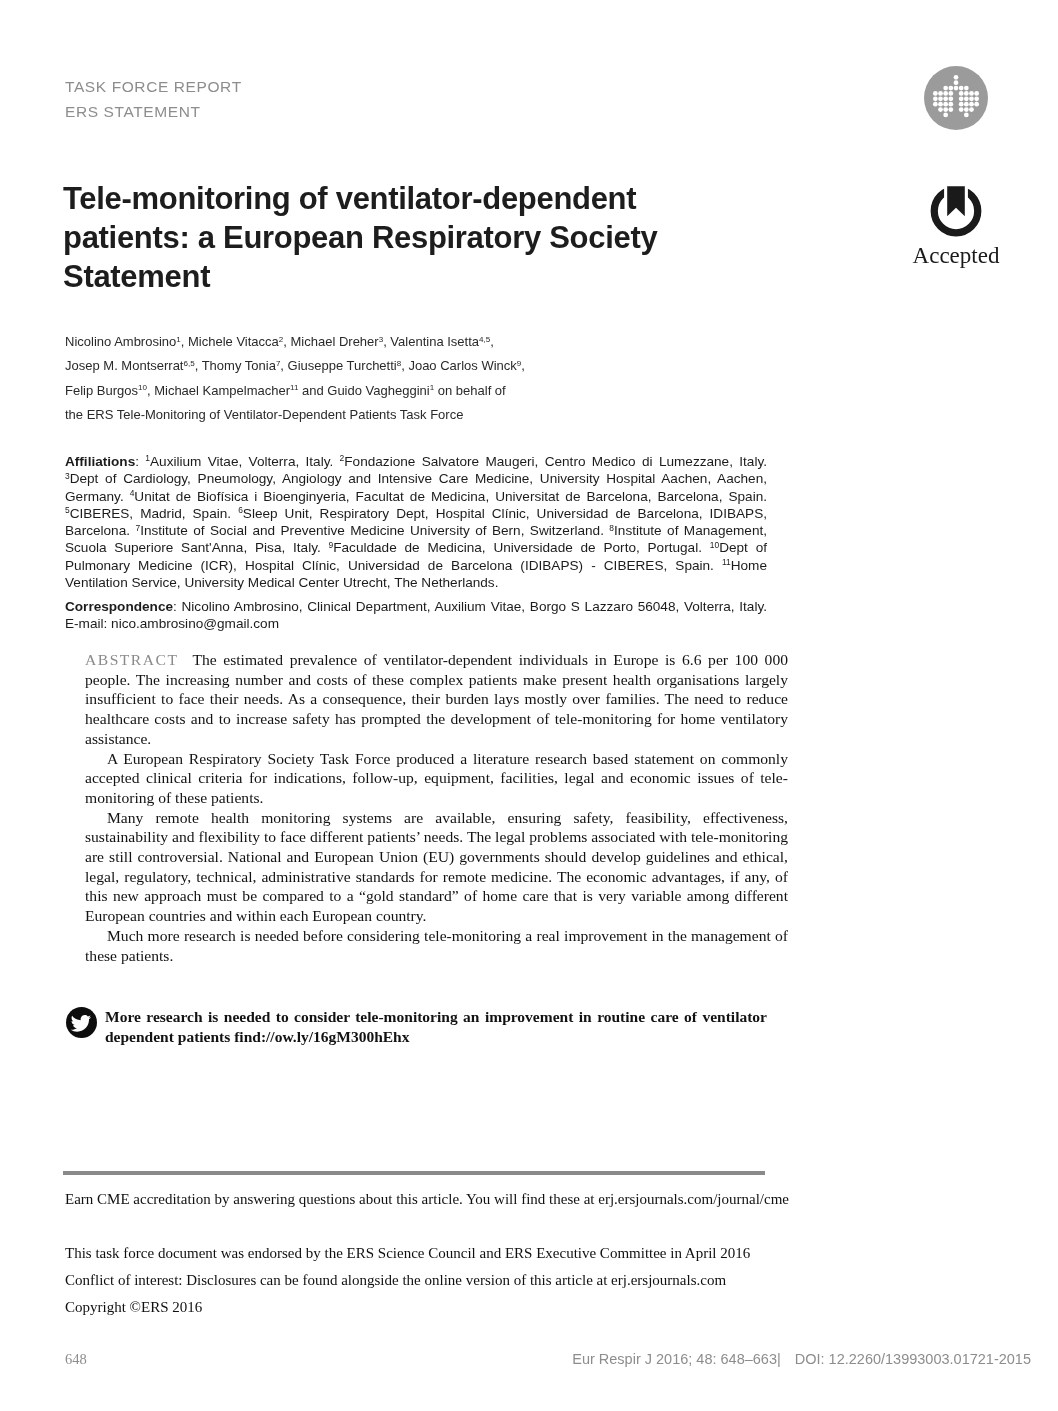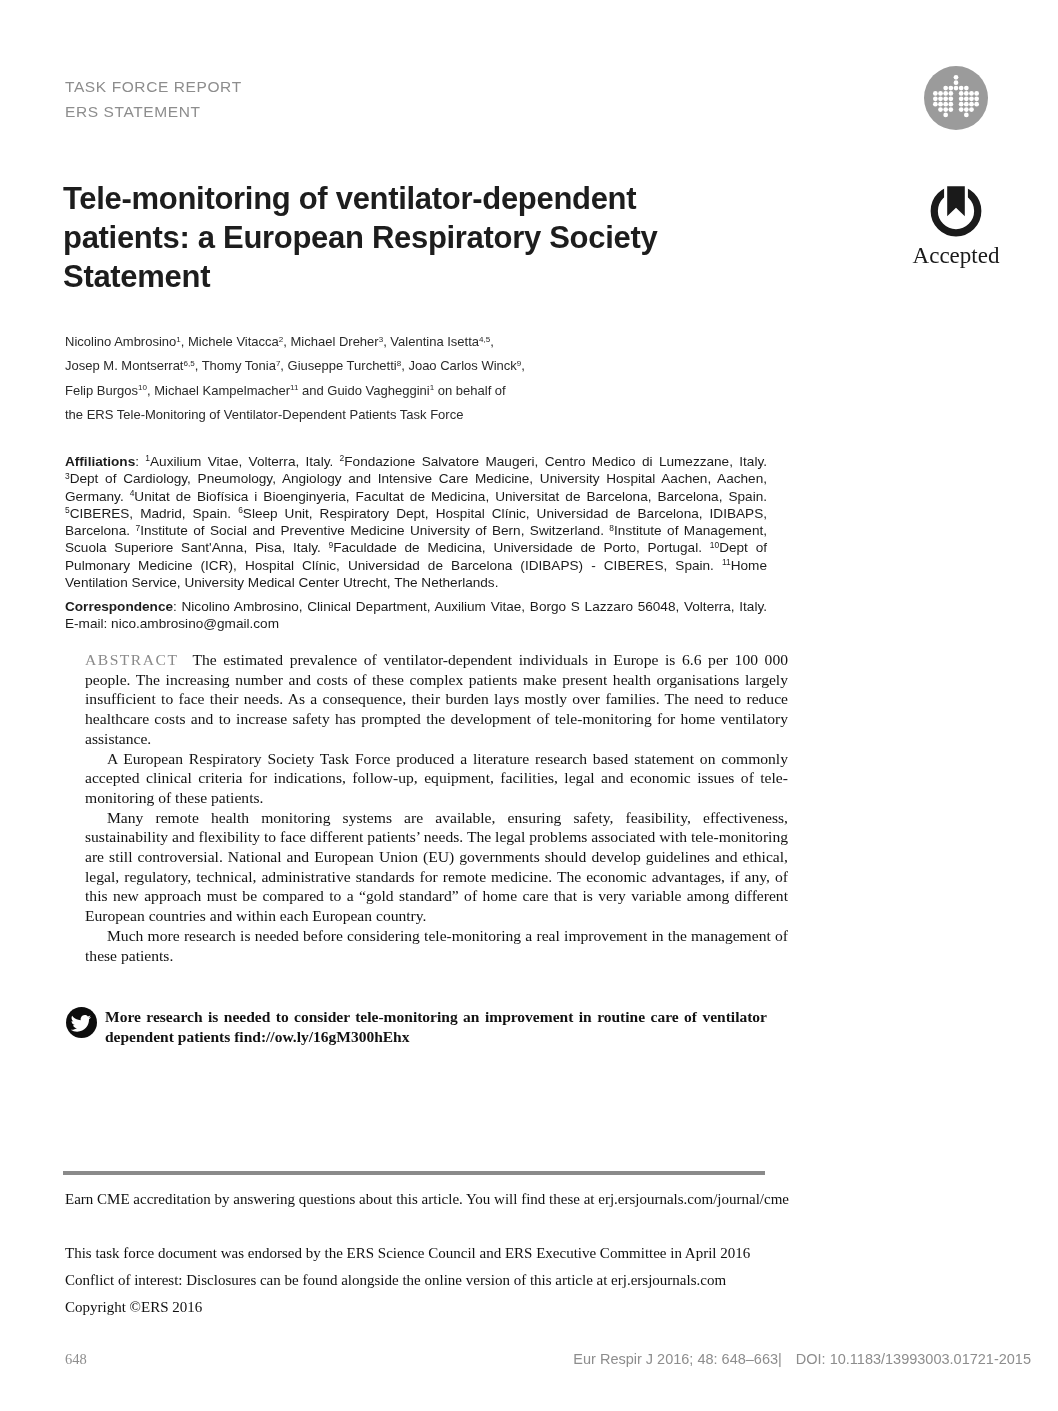--- a/index.html
+++ b/index.html
@@ -144,16 +144,16 @@
 
   <div class="abs rule"></div>
 
   <div class="abs meta-line" style="top:1191px">Earn CME accreditation by answering questions about this article. You will find these at erj.ersjournals.com/journal/cme</div>
   <div class="abs meta-line" style="top:1245px">This task force document was endorsed by the ERS Science Council and ERS Executive Committee in April 2016</div>
   <div class="abs meta-line" style="top:1272px">Conflict of interest: Disclosures can be found alongside the online version of this article at erj.ersjournals.com</div>
   <div class="abs meta-line" style="top:1299px">Copyright ©ERS 2016</div>
 
   <div class="abs footer-left">648</div>
   <div class="abs footer-right">
-    <span>Eur Respir J 2016; 48: 648–663</span><span class="footer-sep">|</span><span>DOI: 10.1183/13993003.01721-2015</span>
+    <span>Eur Respir J 2016; 48: 648–663</span><span class="footer-sep">|</span><span>DOI: 12.2260/13993003.01721-2015</span>
   </div>
 
 </div>
 
 </body></html>

